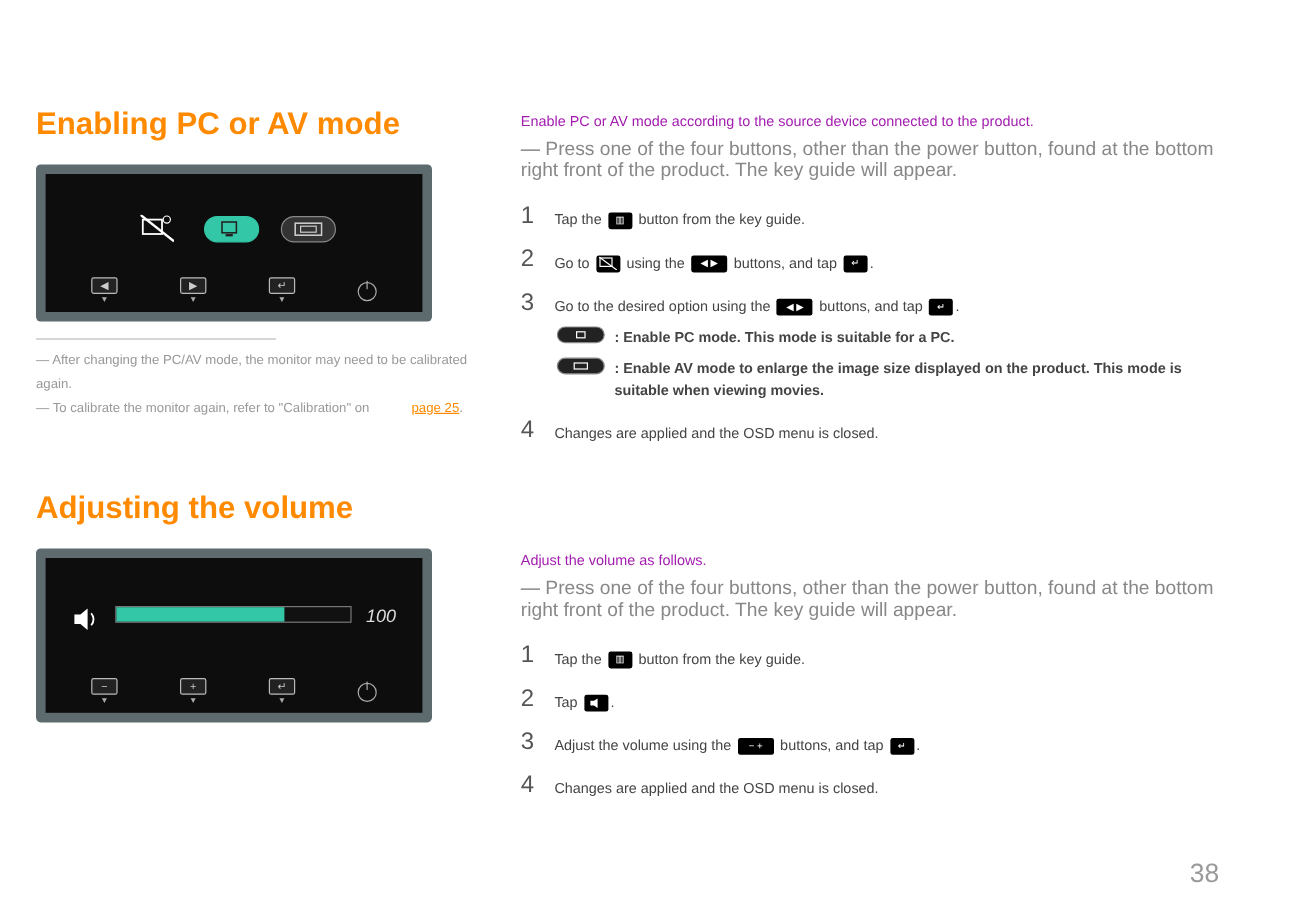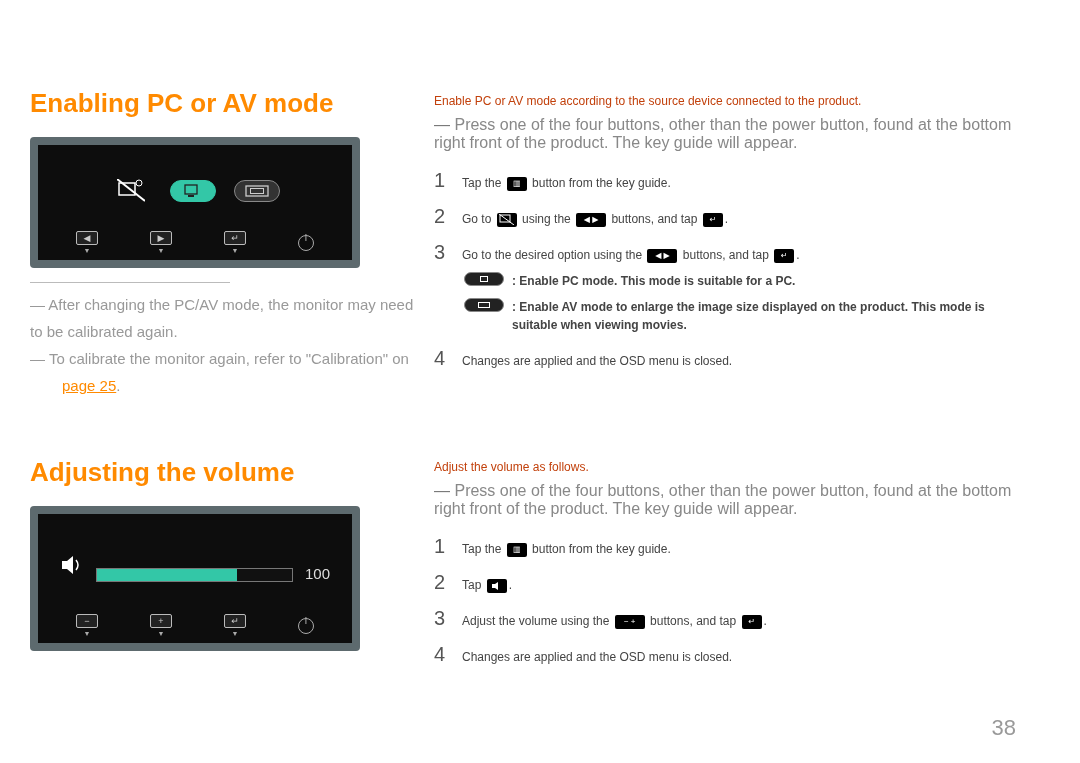--- a/index.html
+++ b/index.html
@@ -72,41 +72,42 @@
     font-size:9px; color:#ccc; background:#222;
   }
   .key-caret { font-size:7px; color:#aaa; }
   .power-gly {
     width:16px; height:16px; border:1.2px solid #aaa; border-radius:50%;
     position:relative;
   }
   .power-gly::after{ content:""; position:absolute; top:-2px; left:50%; width:1.2px; height:7px; background:#aaa; transform:translateX(-50%); }
   .hr { border-top:1px solid #bbb; width: 200px; margin: 10px 0 8px; }
   .footnote {
-    font-size: 15px;
+    font-size: 11px;
     color: #999;
     line-height: 1.8;
   }
   .footnote a { color:#ff8a00; text-decoration:underline;margin-left:32px; }
   .sec2 { margin-top: 58px; }
   
   .vol-row {
-    display:flex; align-items:flex-end; gap:12px;
+    display:flex; align-items:flex-start; gap:12px;
     padding: 26px 10px 28px;
     color:#fff;
+    font-style:italic;
   }
   .speaker-ic { font-size: 22px; color:#fff; }
   .vol-bar-wrap {
     flex:1; height:14px; border:1px solid #777; position:relative; background:#111;
   }
   .vol-bar-fill { height:100%; width:72%; background:#33c7a7; }
   .vol-num { color:#ddd; font-size:15px; }
 
   
-  .body-text { font-size: 12px; color:#c2410c; line-height:1.5; }
+  .body-text { font-size: 12px; color:#a21caf; line-height:1.5; }
   .note-line { font-size: 16px; color:#888; margin-top: 6px; }
   .note-dash::before { content:"― "; color:#777; }
   ol.steps { list-style:none; margin-top:18px; }
   ol.steps > li {
     display:flex; align-items:flex-start; gap:12px;
     font-size: 12px; color:#444; margin-bottom: 14px;
   }
   .step-num {
     font-size: 20px; color:#555; font-weight:400;
     width: 16px; flex-shrink:0; line-height:1;

